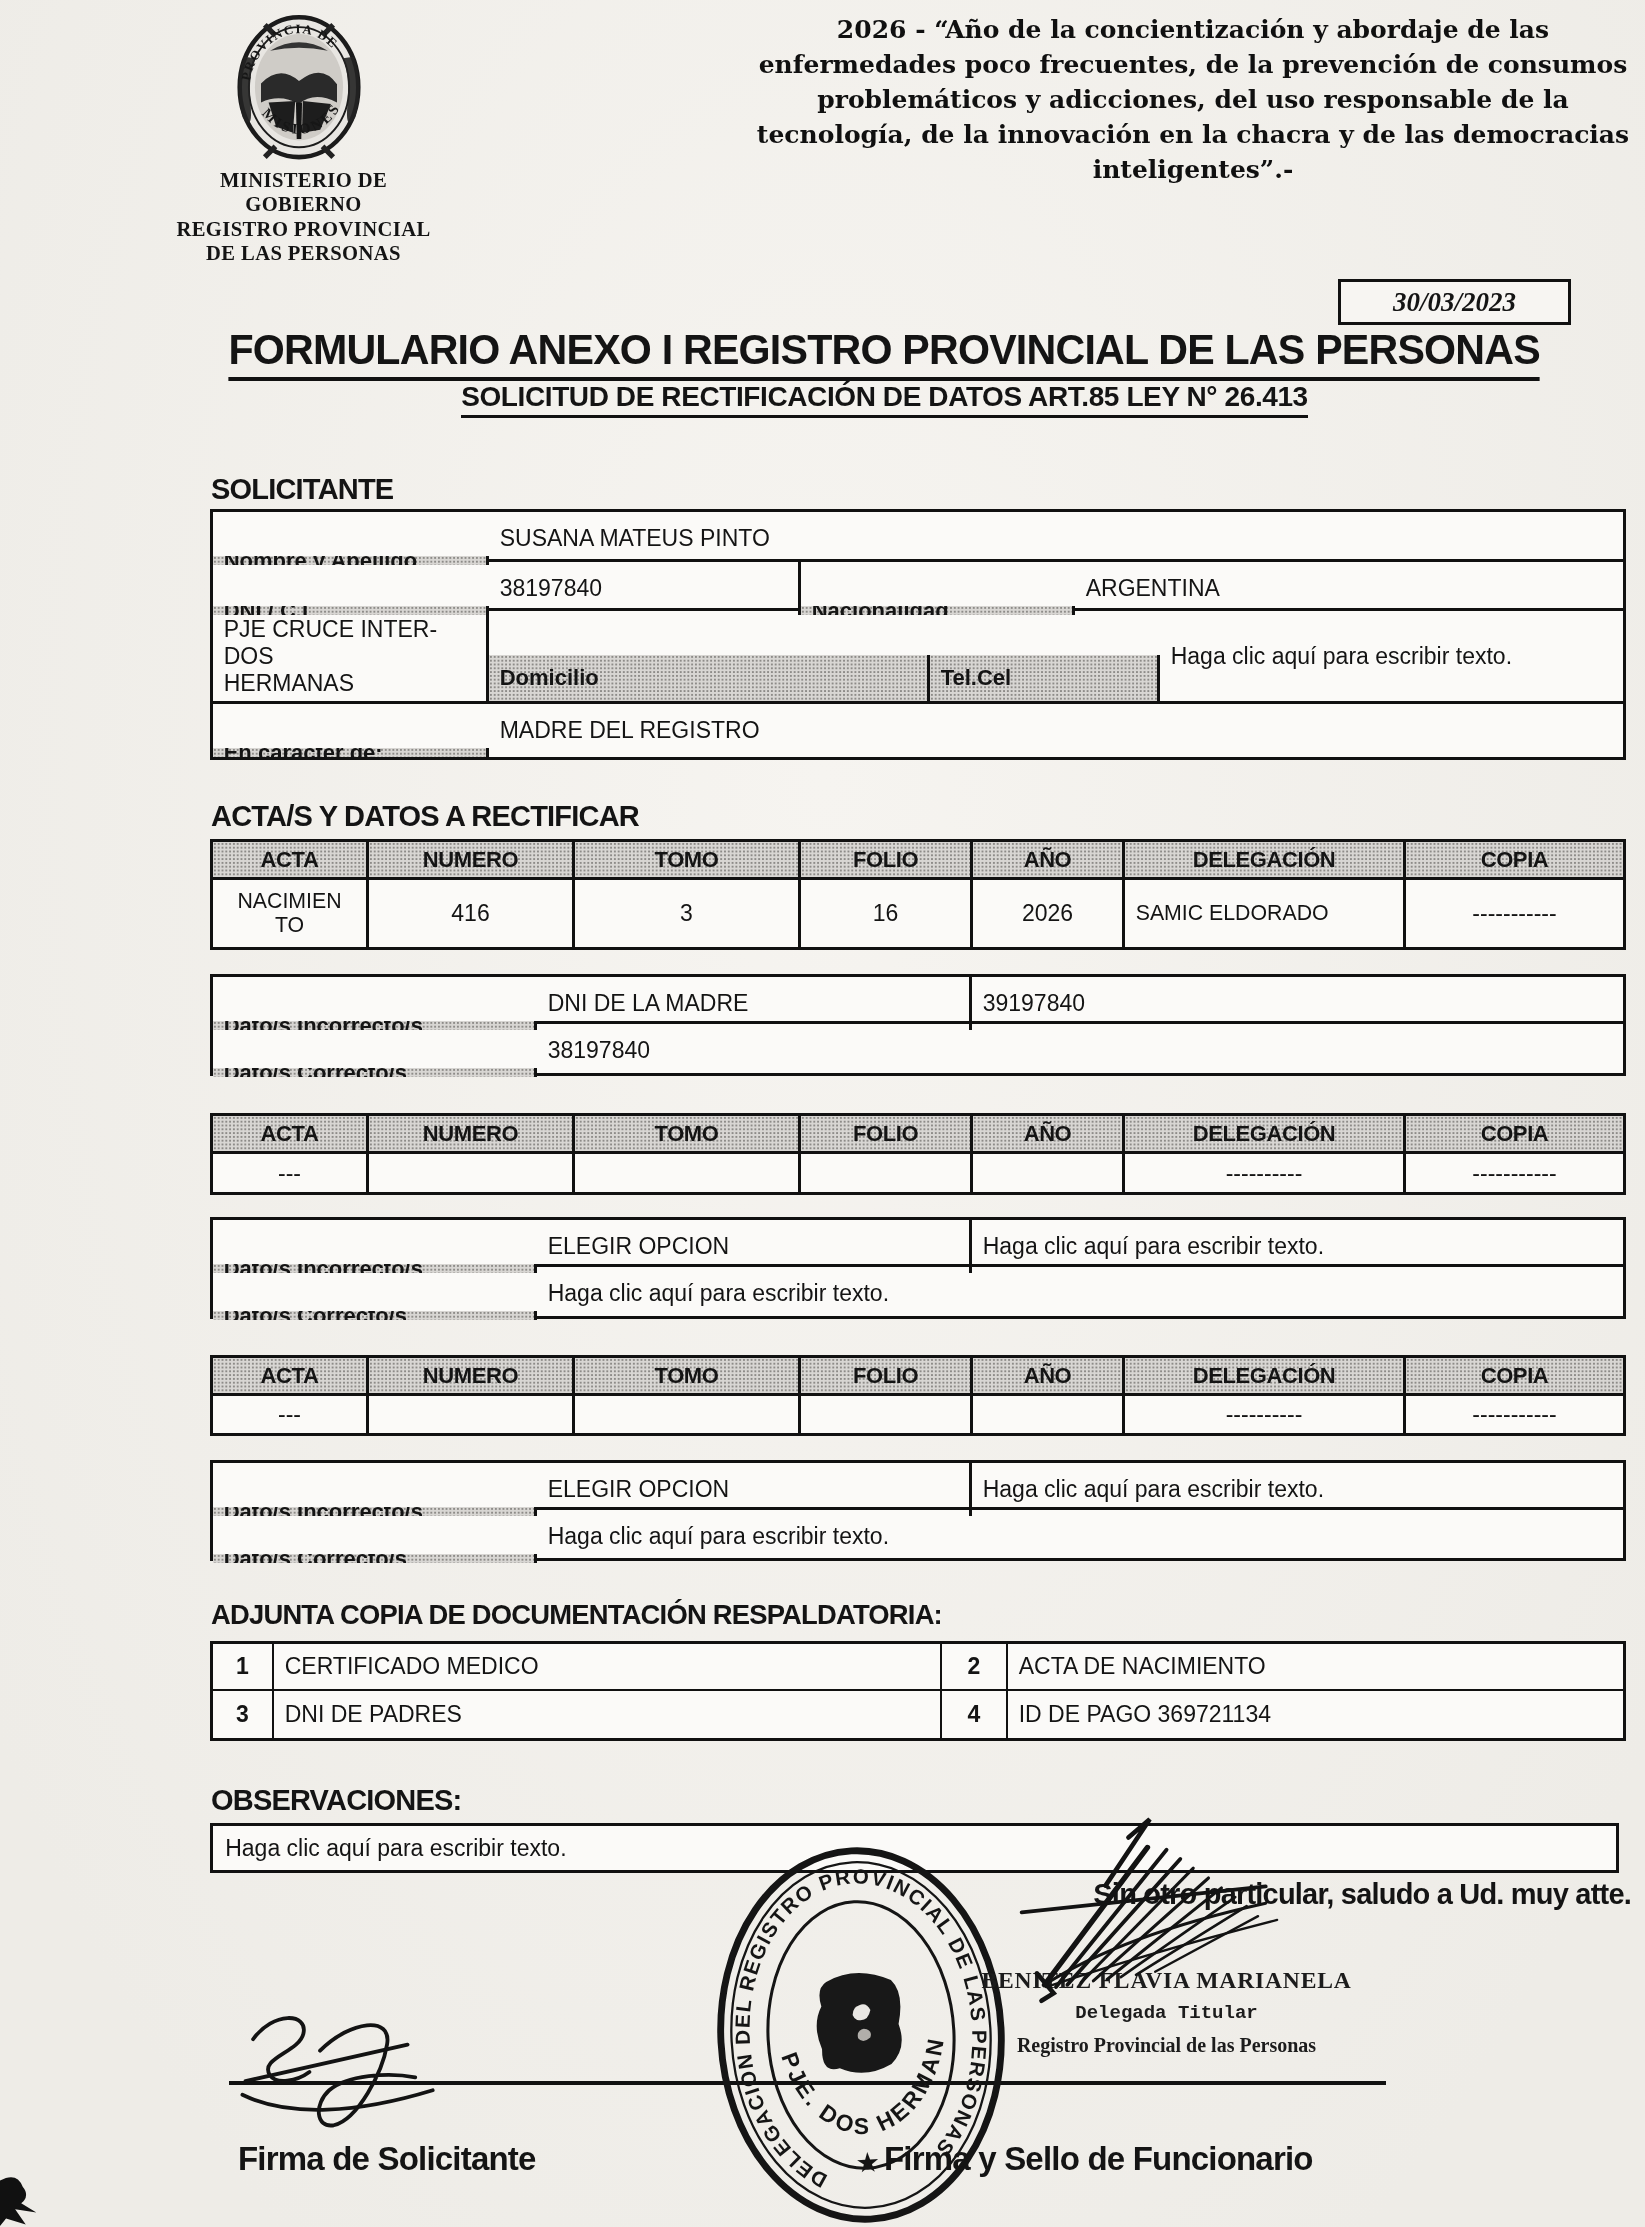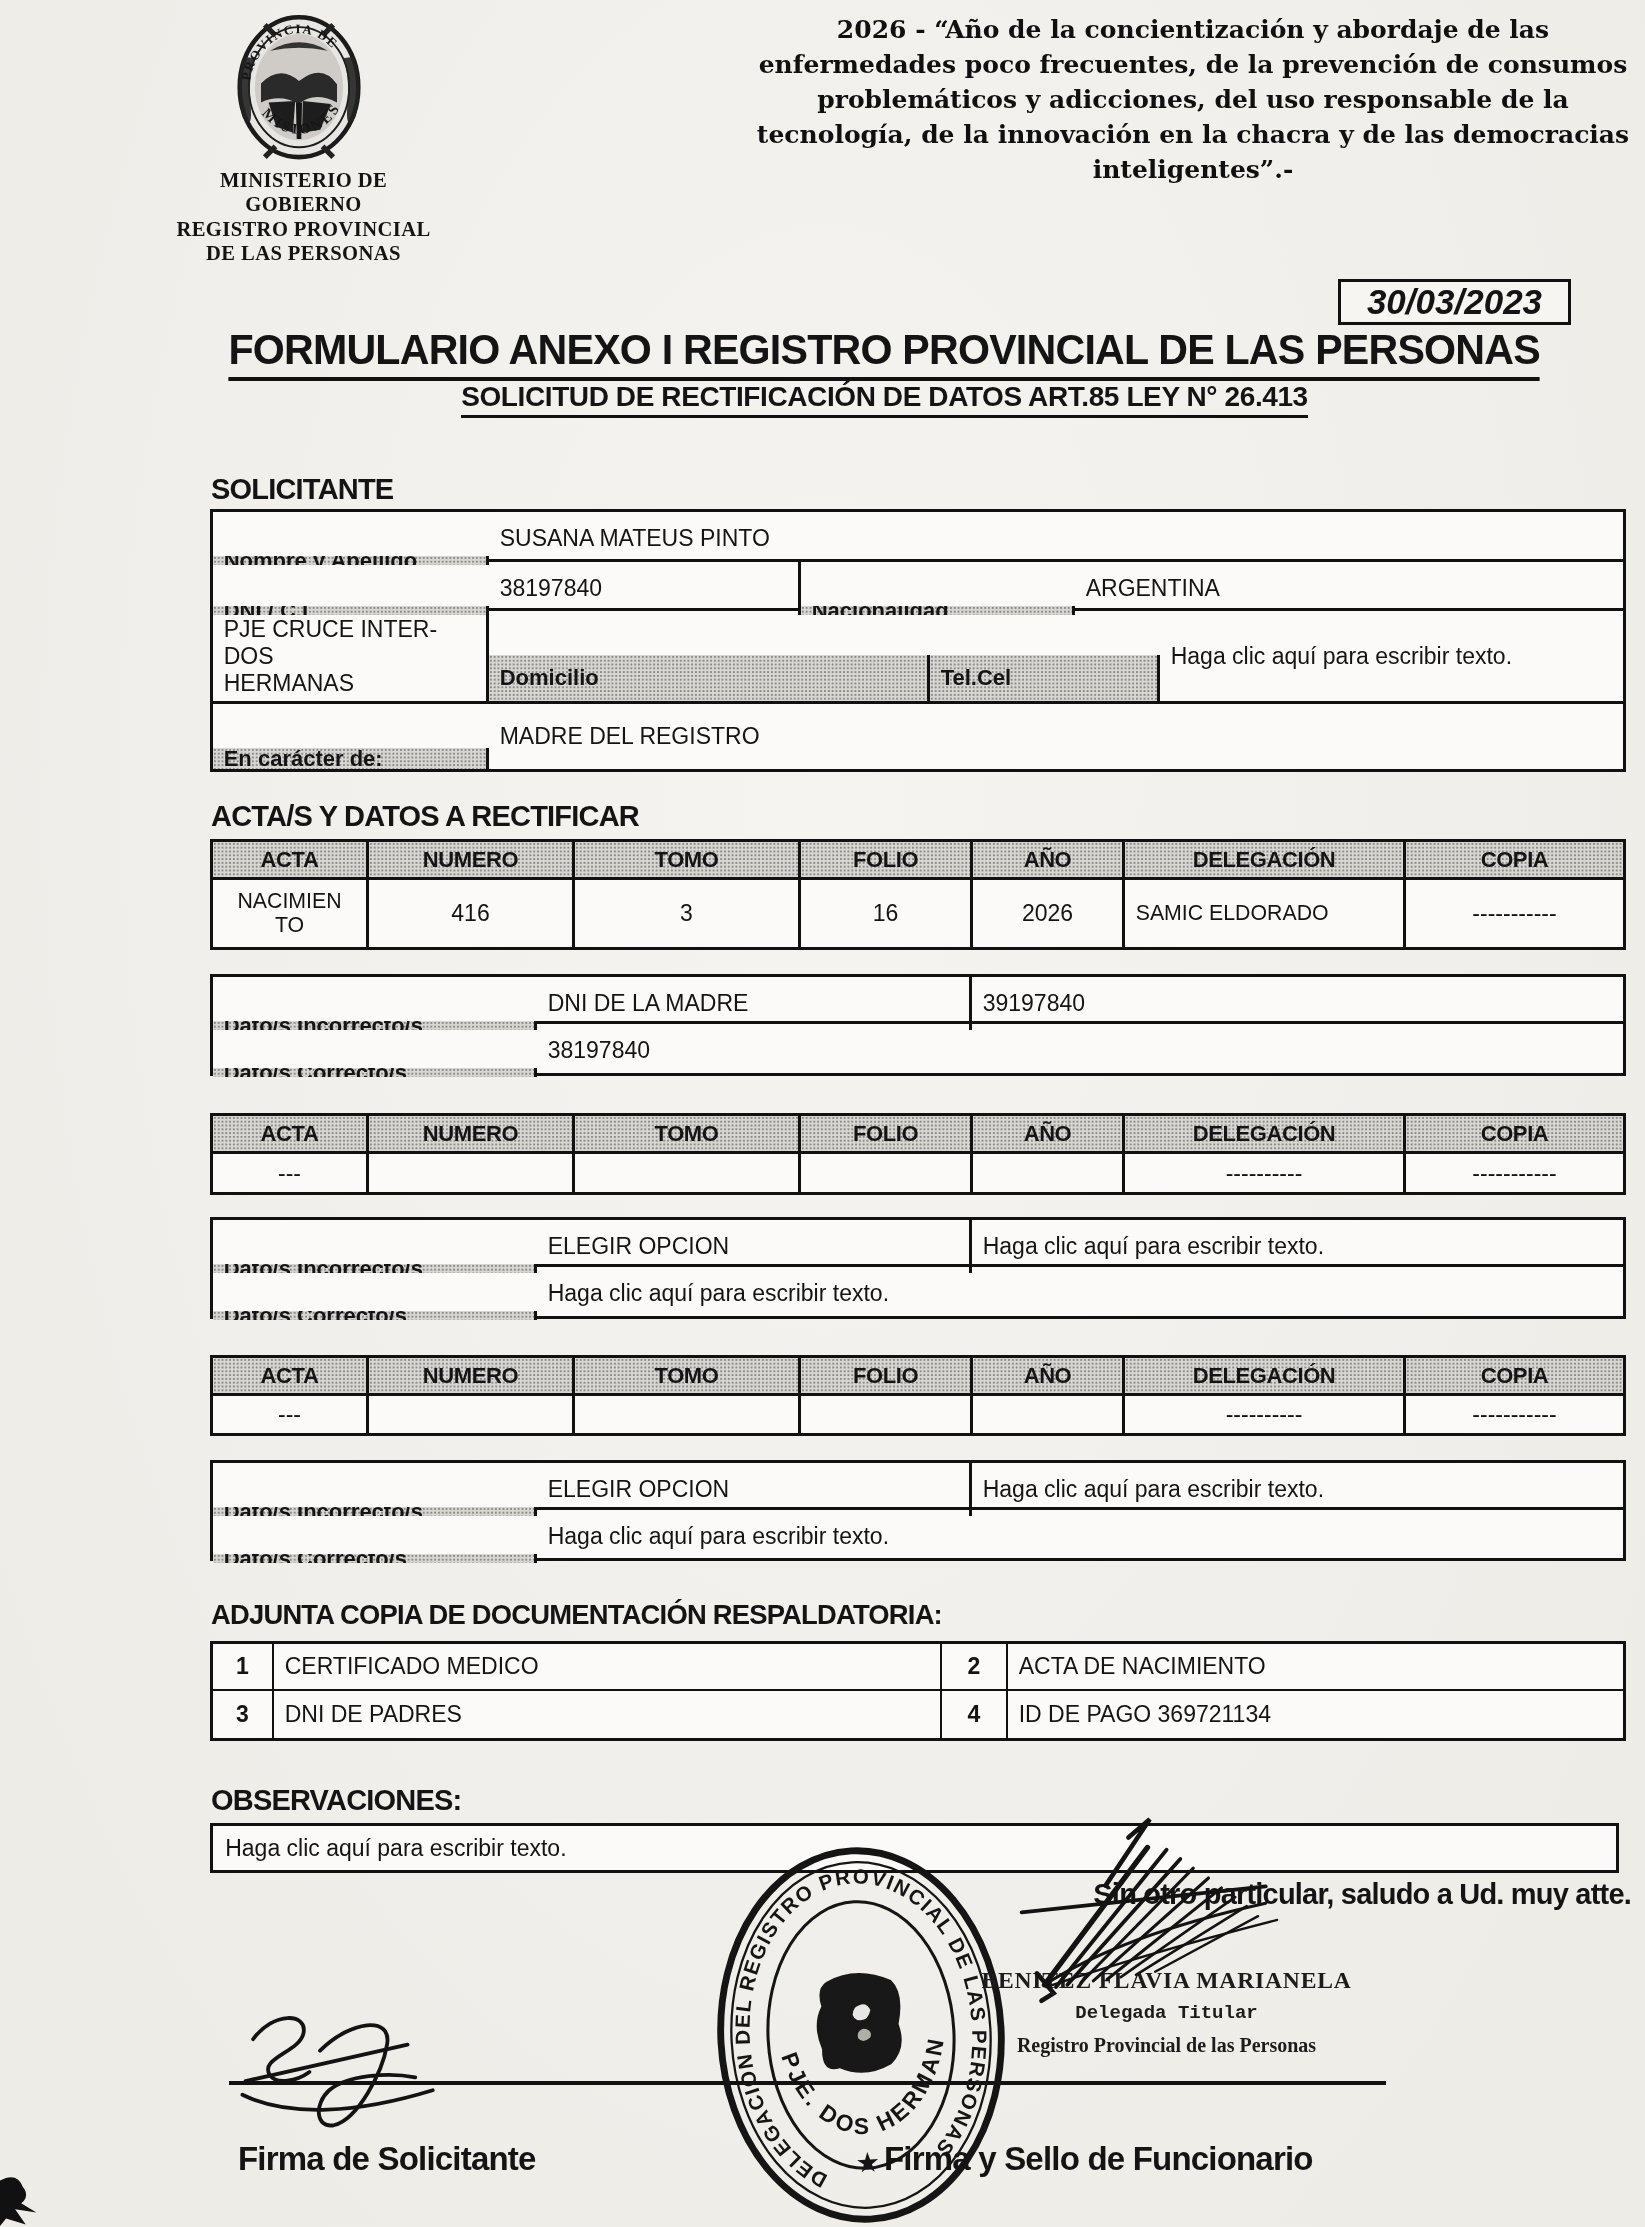--- a/index.html
+++ b/index.html
@@ -12,21 +12,21 @@
   }
   .abs { position:absolute; }
 
   
   .ministry { text-align:center; font-family:"Liberation Serif", serif; font-weight:bold;
     font-size:20.6px; line-height:24.4px; letter-spacing:0.4px; }
   .quote { font-family:"DejaVu Serif", serif; font-weight:bold; font-size:25px;
     line-height:35px; text-align:center; color:#101010; }
 
   .datebox { border:3px solid #111; text-align:center; font-weight:bold; font-style:italic;
-    font-size:35px; line-height:40px; background:#f7f5f2; }
+    font-size:27px; line-height:40px; background:#f7f5f2;font-family:Liberation Serif, serif; }
 
   .title-wrap { text-align:center; }
   .title-line { display:inline-block; font-weight:bold; font-size:42px; letter-spacing:-0.8px;
     border-bottom:4.6px solid #111; padding-bottom:3px; transform:scaleX(0.98); }
   .subtitle-line { display:inline-block; font-weight:bold; font-size:28px; letter-spacing:-0.4px;
     border-bottom:3.8px solid #111; padding-bottom:2px; }
 
   .sec-head { font-weight:bold; font-size:29px; letter-spacing:-0.8px; }
 
   
@@ -123,21 +123,21 @@
     </div>
     <div class="trow" style="grid-template-columns:276px 441px 230px 1fr; height:93px;">
       <div class="cell" style="flex-direction:column; align-items:flex-start; justify-content:space-around;">
         <span>PJE CRUCE INTER-DOS</span>
         <span>HERMANAS</span>
       </div>
       <div class="cell lab">Domicilio</div>
       <div class="cell lab">Tel.Cel</div>
       <div class="cell">Haga clic aquí para escribir texto.</div>
     </div>
-    <div class="trow" style="grid-template-columns:276px 1fr; height:65px;">
+    <div class="trow" style="grid-template-columns:276px 1fr; height:53px;">
       <div class="cell lab">En carácter de:</div>
       <div class="cell">MADRE DEL REGISTRO</div>
     </div>
   </div>
 
   <div class="abs sec-head" style="left:211px; top:800px;">ACTA/S Y DATOS A RECTIFICAR</div>
 
   <div class="abs tbl" style="left:210px; top:839px; width:1416px;">
     <div class="trow" style="grid-template-columns:156px 206px 226px 172px 152px 281px 1fr; height:38px;">
       <div class="cell hdr">ACTA</div>

